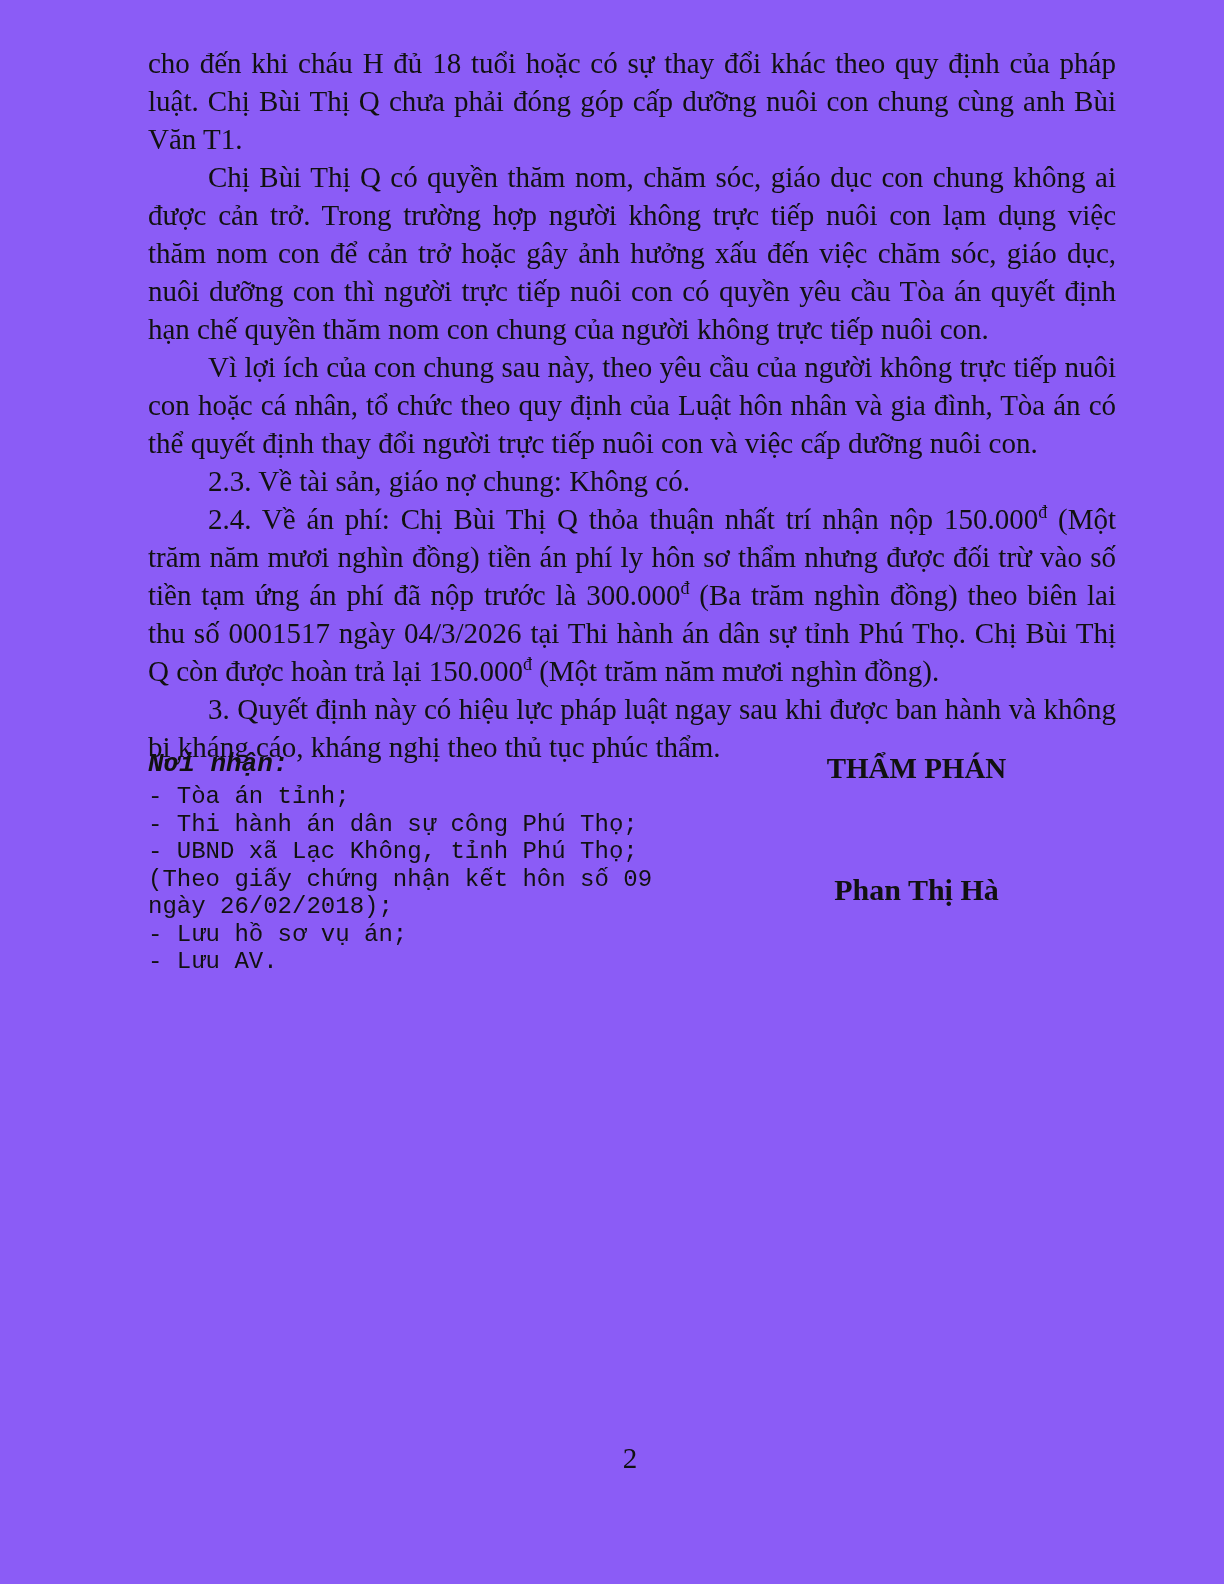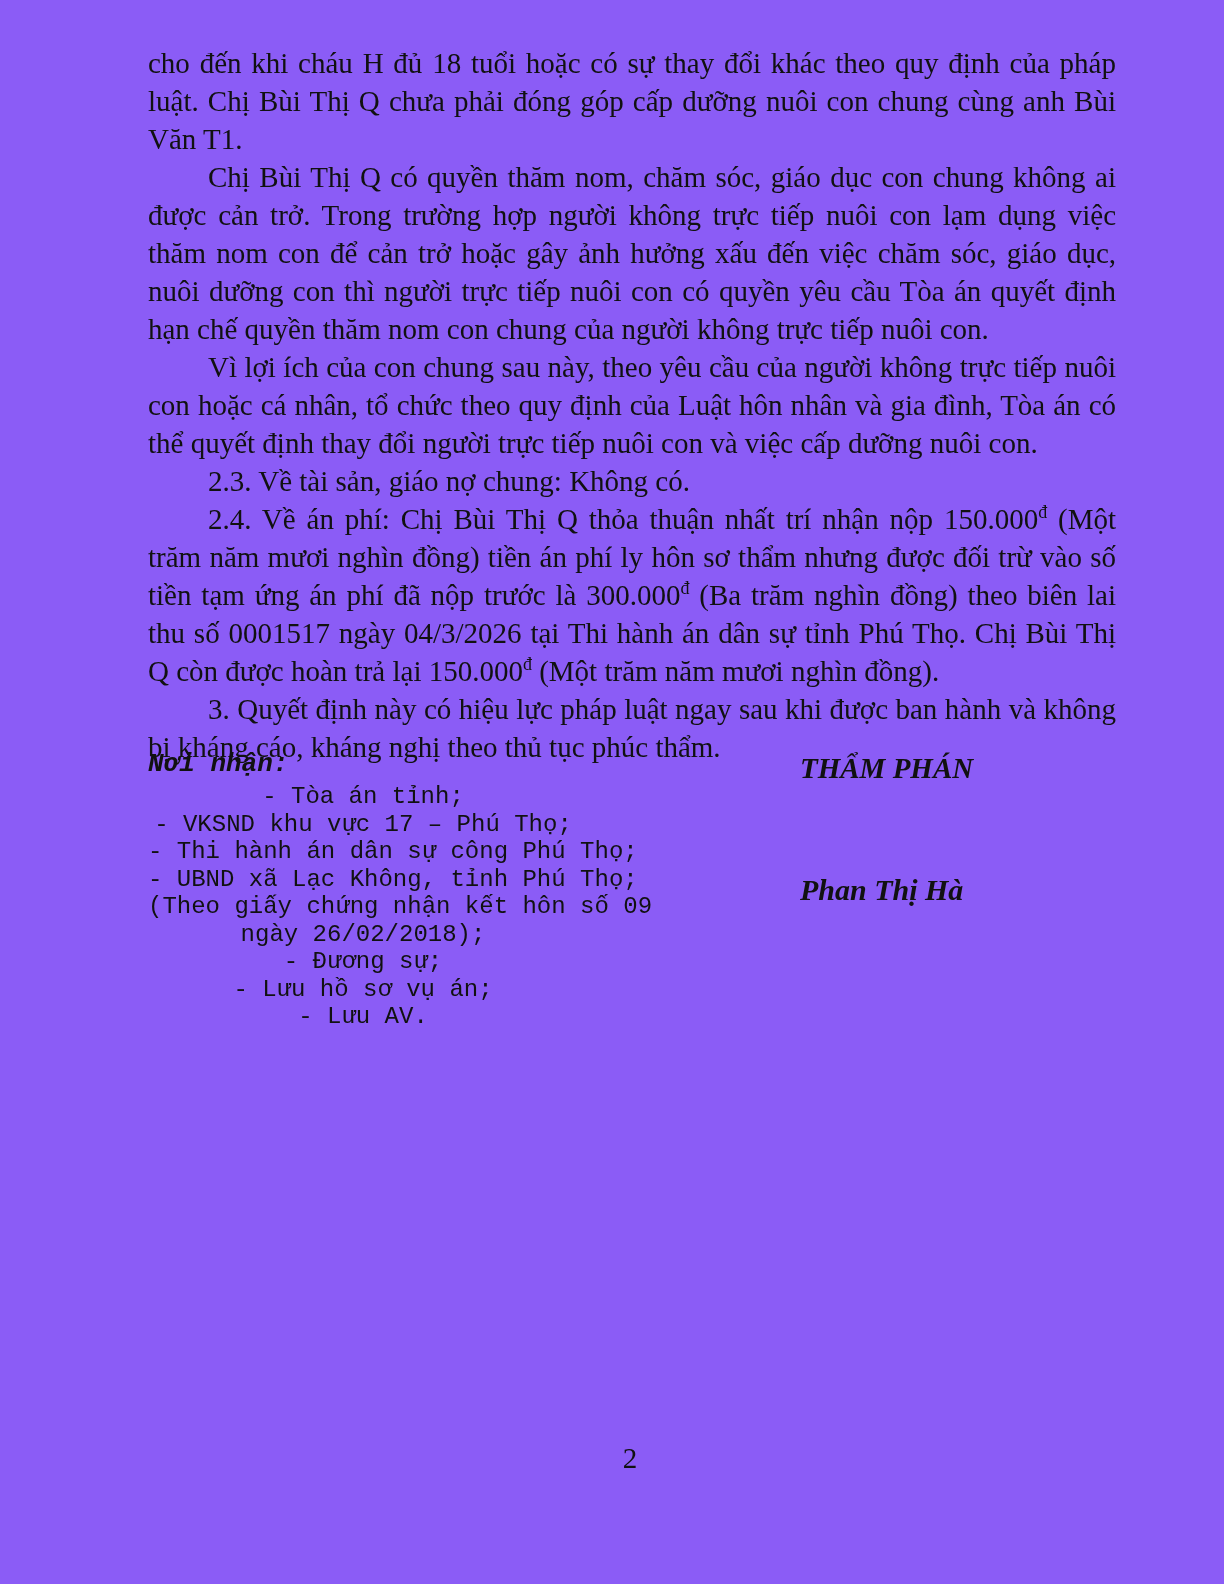--- a/index.html
+++ b/index.html
@@ -52,28 +52,27 @@
   }
   .recipients-heading {
     font-weight: bold;
     font-style: italic;
     font-size: 26px;
     line-height: 32px;
     margin-bottom: 3px;
   }
   .recipient-line {
     white-space: nowrap;
-    text-align: center;
   }
   .signature {
     position: absolute;
-    left: 800px;
+    left: 759px;
     top: 750px;
     width: 315px;
-    font-style: italic;
+    text-align: center;
   }
   .sig-title {
     font-weight: bold;
     font-size: 29px;
     line-height: 36px;
   }
   .sig-name {
     font-weight: bold;
     font-size: 30px;
     line-height: 36px;
@@ -105,26 +104,24 @@
 
     <p class="par"><span class="lead">2.4.</span><span> Về án phí: Chị Bùi Thị Q thỏa thuận nhất trí nhận nộp 150.000</span><sup class="dong">đ</sup><span> (Một trăm năm mươi nghìn đồng) tiền án phí ly hôn sơ thẩm nhưng được đối trừ vào số tiền tạm ứng án phí đã nộp trước là 300.000</span><sup class="dong">đ</sup><span> (Ba trăm nghìn đồng) theo biên lai thu số 0001517 ngày 04/3/2026 tại Thi hành án dân sự tỉnh Phú Thọ. Chị Bùi Thị Q còn được hoàn trả lại 150.000</span><sup class="dong">đ</sup><span> (Một trăm năm mươi nghìn đồng).</span></p>
 
     <p class="par"><span class="lead">3.</span><span> Quyết định này có hiệu lực pháp luật ngay sau khi được ban hành và không bị kháng cáo, kháng nghị theo thủ tục phúc thẩm.</span></p>
 
   </div>
 
   <div class="recipients">
     <div class="recipients-heading">Nơi nhận:</div>
     <div class="recipient-line">- Tòa án tỉnh;</div>
-    <div class="recipient-line">- VKSND khu vực 17 – Phú Thọ;</div>
     <div class="recipient-line">- Thi hành án dân sự công Phú Thọ;</div>
     <div class="recipient-line">- UBND xã Lạc Không, tỉnh Phú Thọ;</div>
     <div class="recipient-line">(Theo giấy chứng nhận kết hôn số 09</div>
     <div class="recipient-line">ngày 26/02/2018);</div>
-    <div class="recipient-line">- Đương sự;</div>
     <div class="recipient-line">- Lưu hồ sơ vụ án;</div>
     <div class="recipient-line">- Lưu AV.</div>
   </div>
 
   <div class="signature">
     <div class="sig-title">THẨM PHÁN</div>
     <div class="sig-name">Phan Thị Hà</div>
   </div>
 
   <div class="page-number">2</div>

